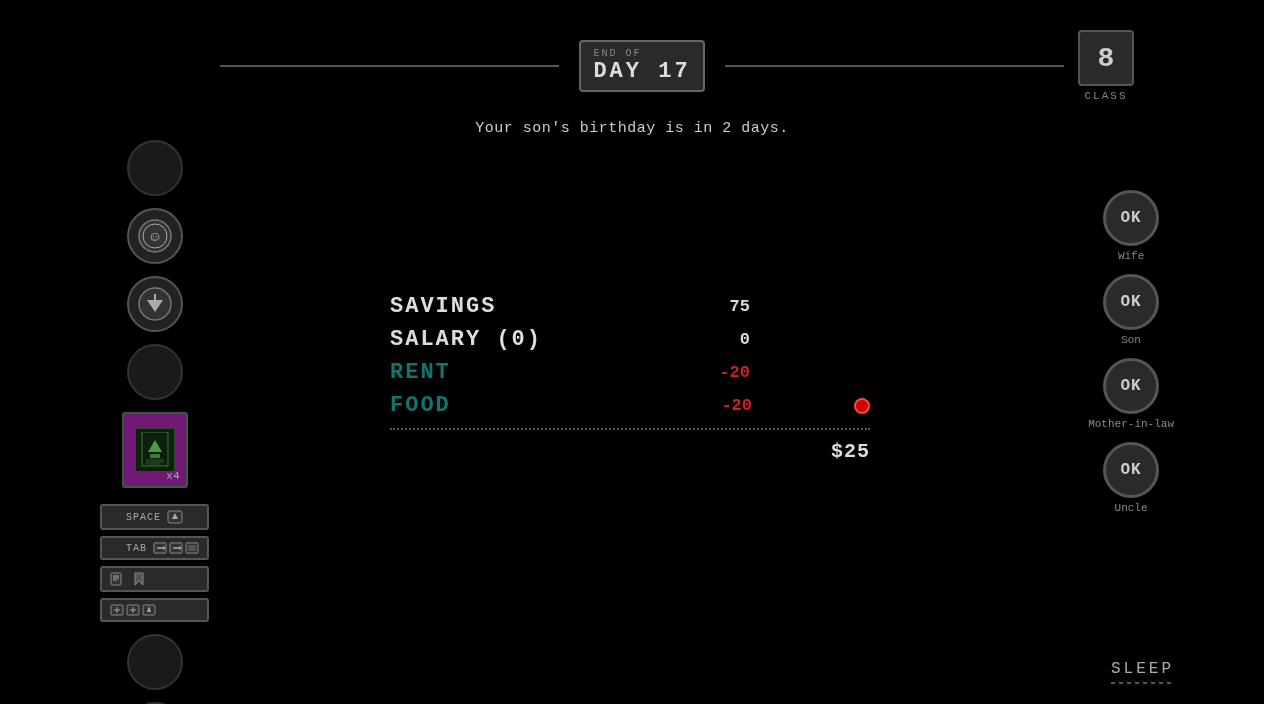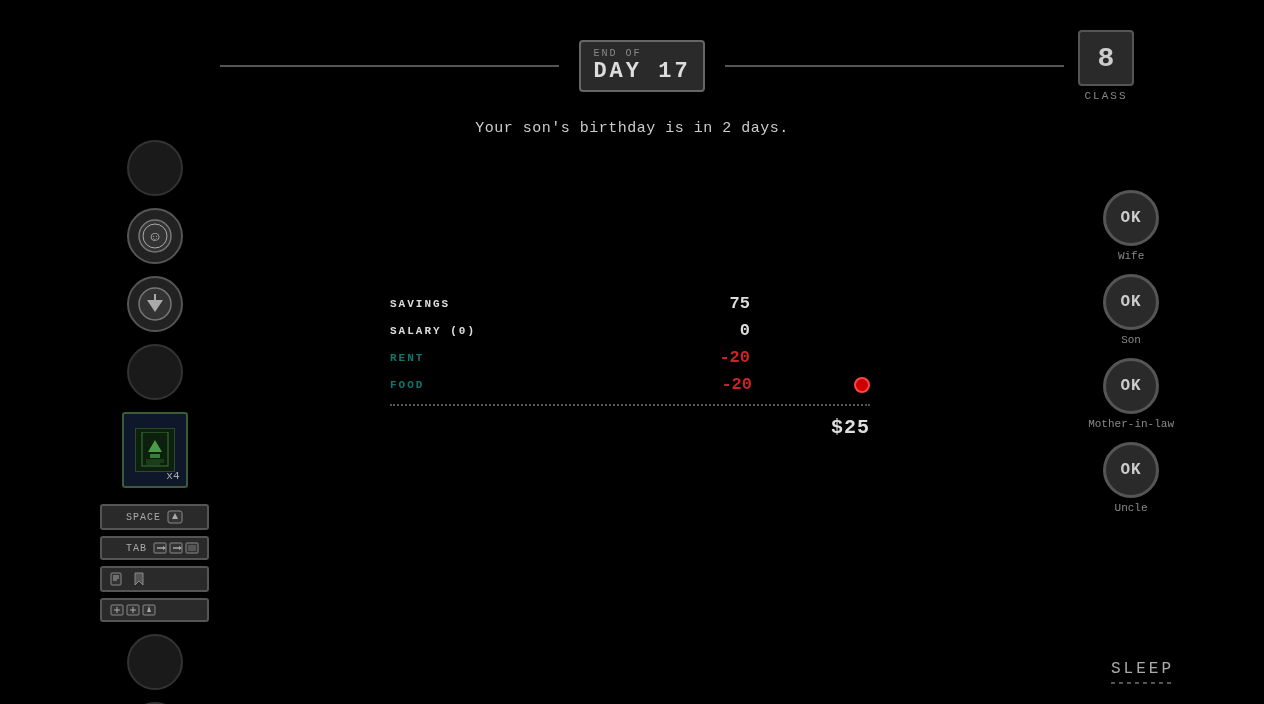--- a/index.html
+++ b/index.html
@@ -117,21 +117,21 @@
       align-items: center;
       justify-content: center;
     }
     
     .face-svg { width: 36px; height: 36px; }
 
     
     .item-card {
       width: 66px;
       height: 76px;
-      background: #0f172a;
+      background: #701a75;
       border: 2px solid #3a5a3a;
       border-radius: 3px;
       display: flex;
       flex-direction: column;
       align-items: center;
       justify-content: center;
       position: relative;
     }
     .item-card .item-icon {
       width: 40px;
@@ -187,21 +187,21 @@
       width: 480px;
     }
     .finance-row {
       display: flex;
       align-items: center;
       justify-content: space-between;
       padding: 4px 0;
       gap: 10px;
     }
     .finance-label {
-      font-size: 11px;
+      font-size: 22px;
       letter-spacing: 2px;
       font-weight: bold;
       min-width: 200px;
     }
     .finance-label.white { color: #ddd; }
     .finance-label.red { color: #0f766e; }
     .finance-value {
       font-size: 17px;
       color: #ddd;
       font-weight: bold;

